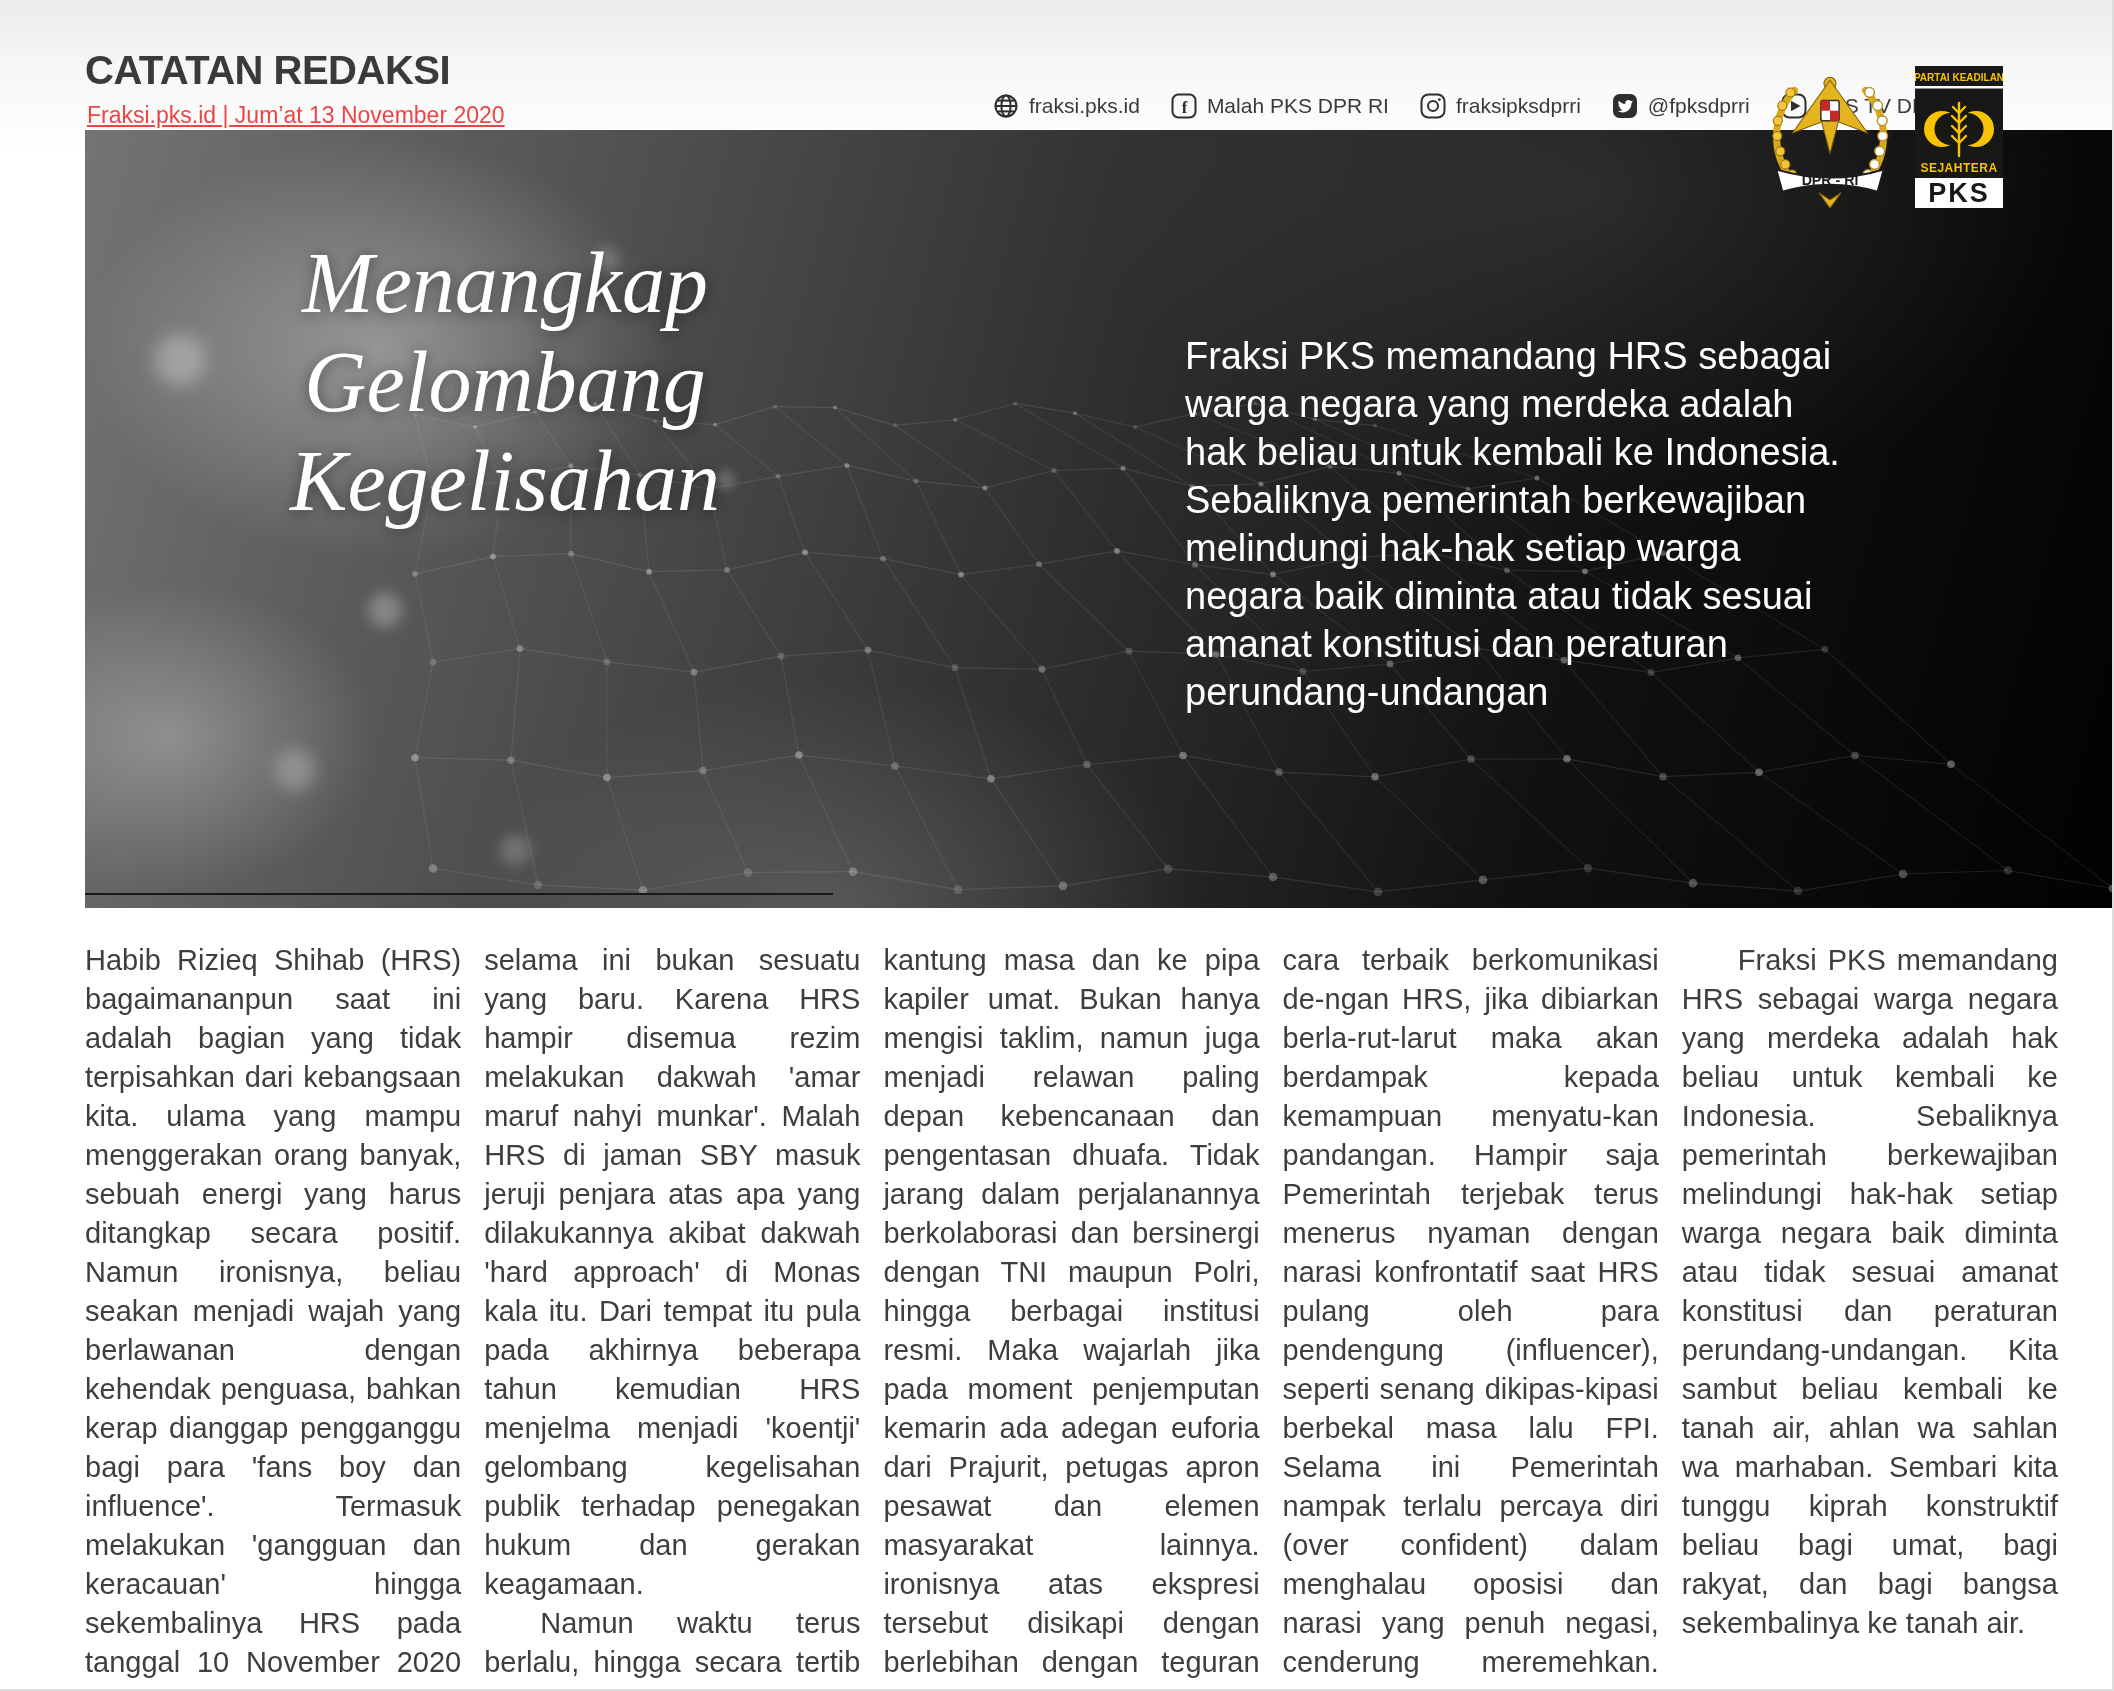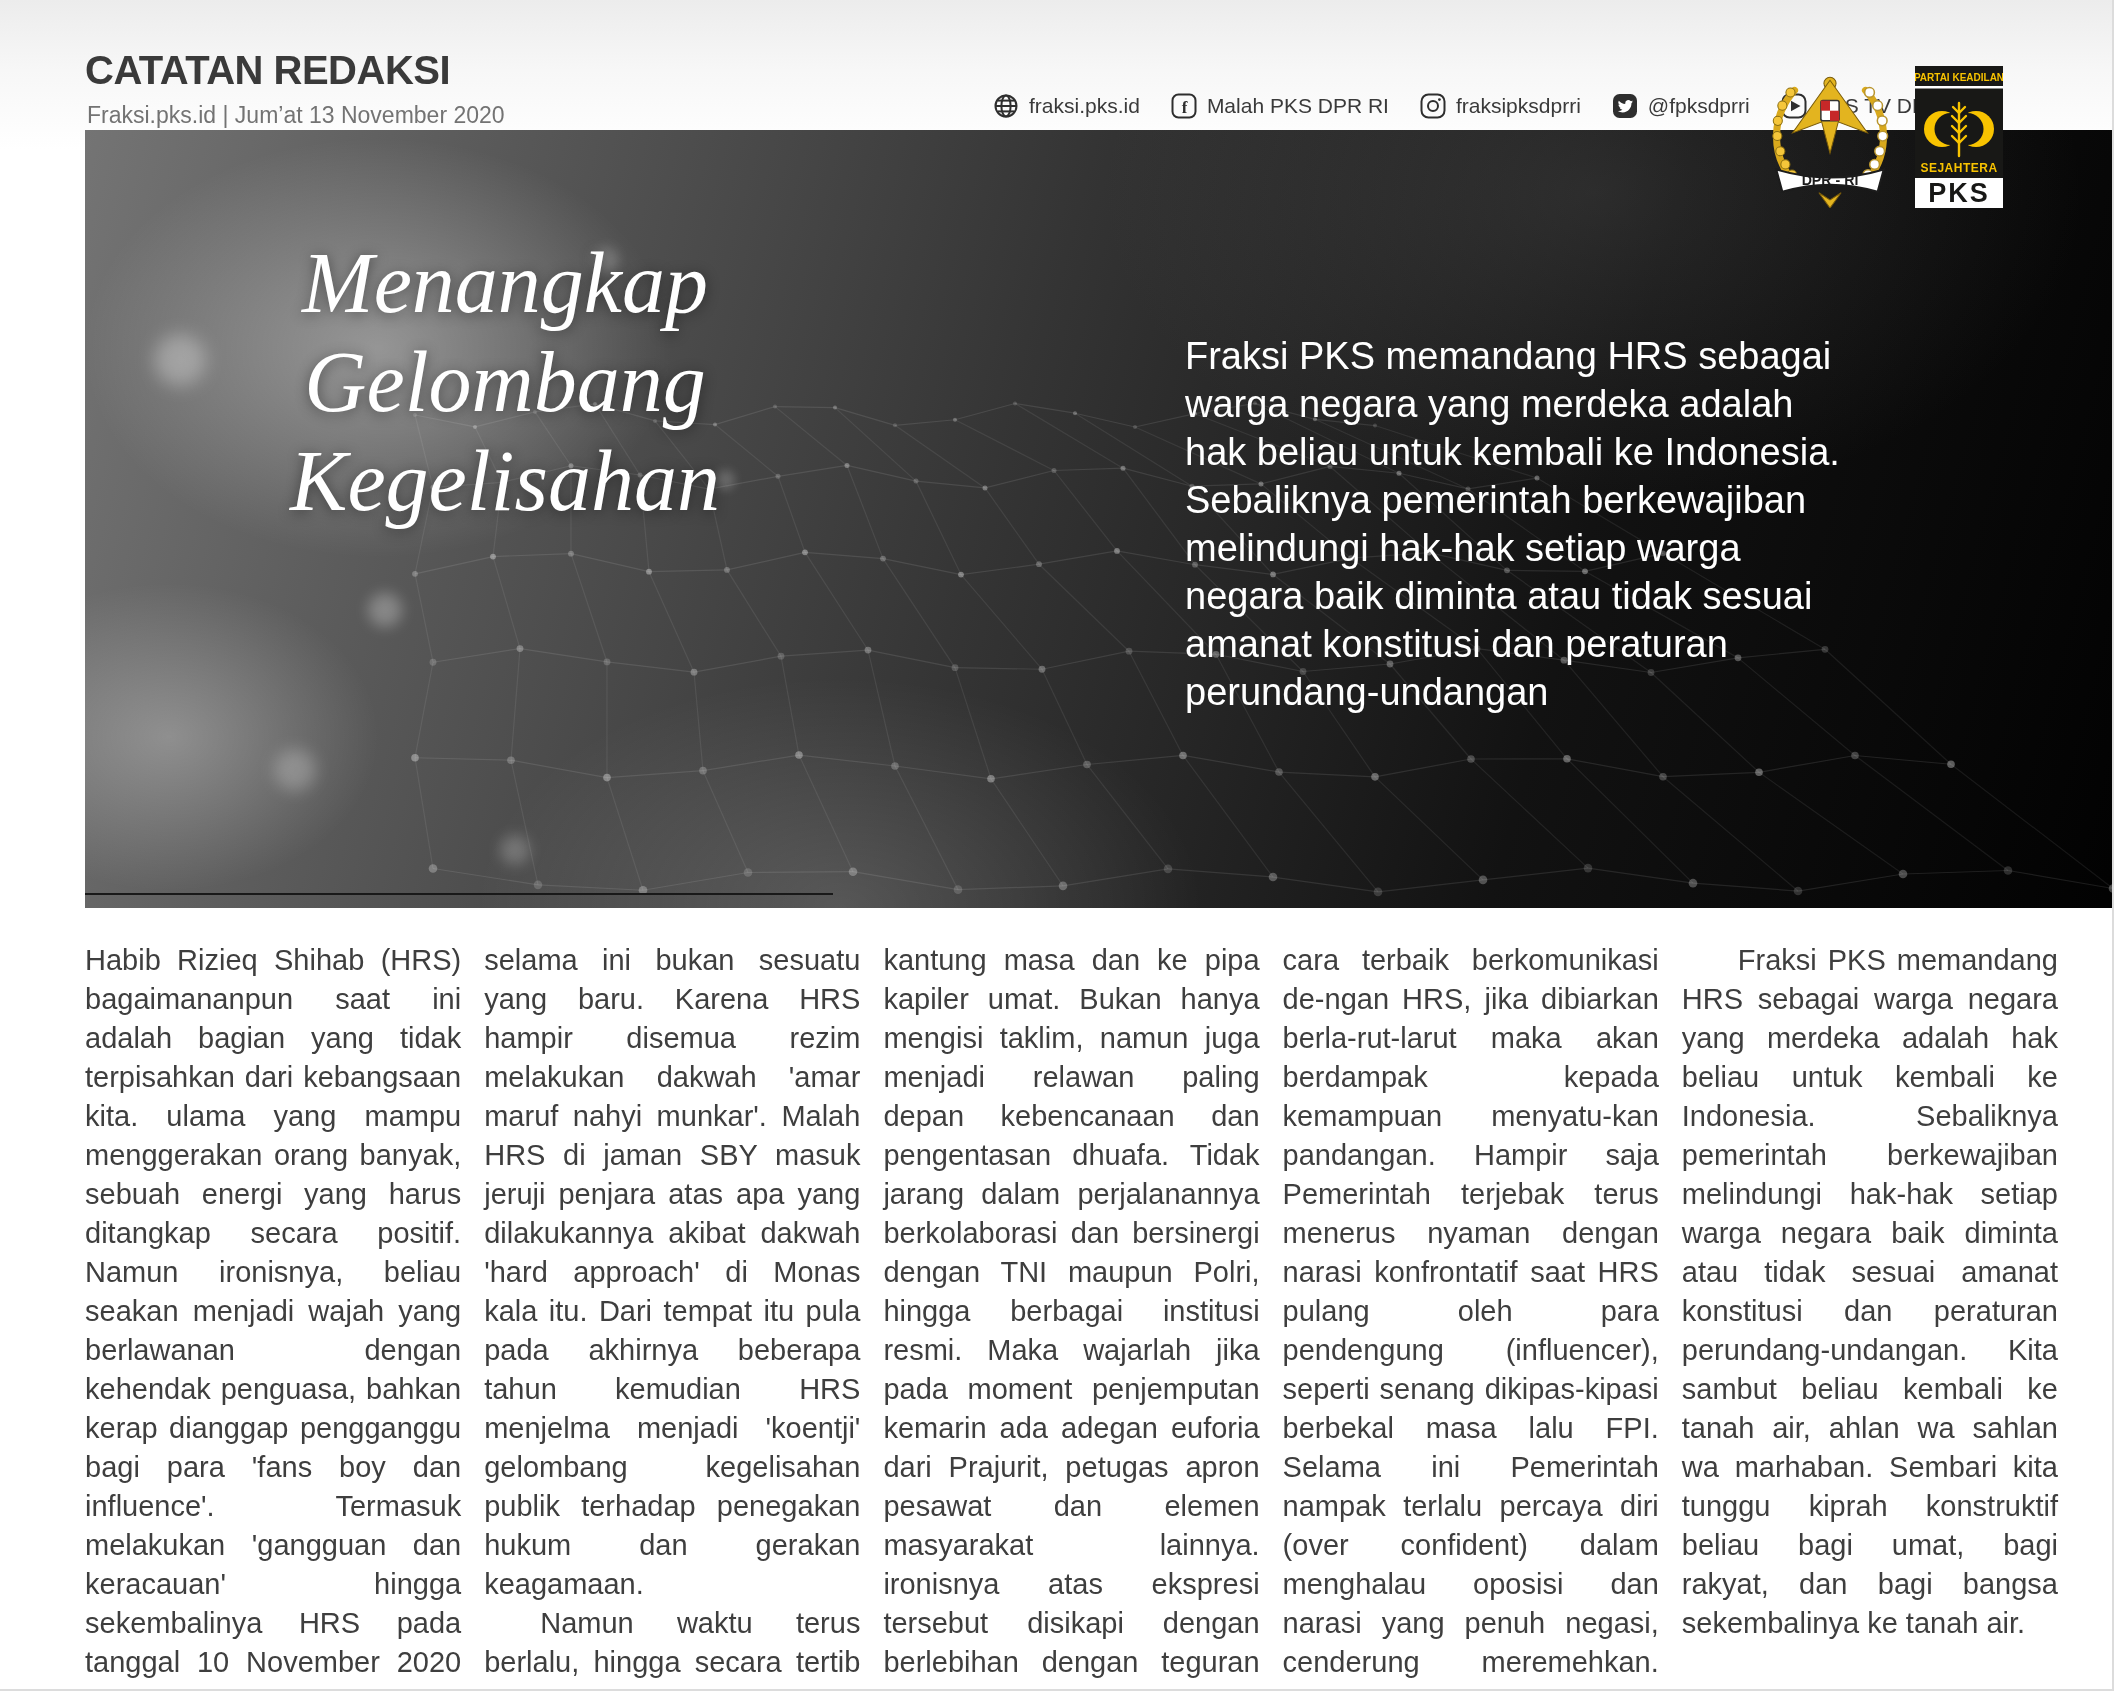--- a/index.html
+++ b/index.html
@@ -5,21 +5,21 @@
   html,body{margin:0;padding:0;}
   body{
     width:2114px;height:1691px;position:relative;overflow:hidden;
     background:linear-gradient(180deg,#ececec 0px,#f7f7f7 70px,#ffffff 150px);
     font-family:"Liberation Sans",sans-serif;color:#3e3e3e;
   }
   .page-edge{position:absolute;inset:0;box-shadow:inset -2px -2px 0 #dcdcdc;pointer-events:none;z-index:50;}
 
   
   .masthead-title{position:absolute;left:85px;top:48px;font-size:40px;font-weight:bold;color:#3a3a3a;letter-spacing:-0.5px;}
-  .masthead-sub{position:absolute;left:87px;top:102px;font-size:23px;color:#737373;}
+  .masthead-sub{position:absolute;left:87px;top:102px;font-size:23px;color:#ef4444;text-decoration:underline;}
   .social{position:absolute;left:992px;top:92px;display:flex;align-items:flex-start;gap:30px;font-size:21px;color:#3a3a3a;z-index:5;}
   .social .item{display:flex;align-items:center;gap:9px;white-space:nowrap;}
   .social svg{display:block;}
 
   
   .logo-dpr{position:absolute;left:1764px;top:58px;z-index:10;}
   .logo-pks{position:absolute;left:1915px;top:66px;z-index:10;}
 
   
   .hero{

